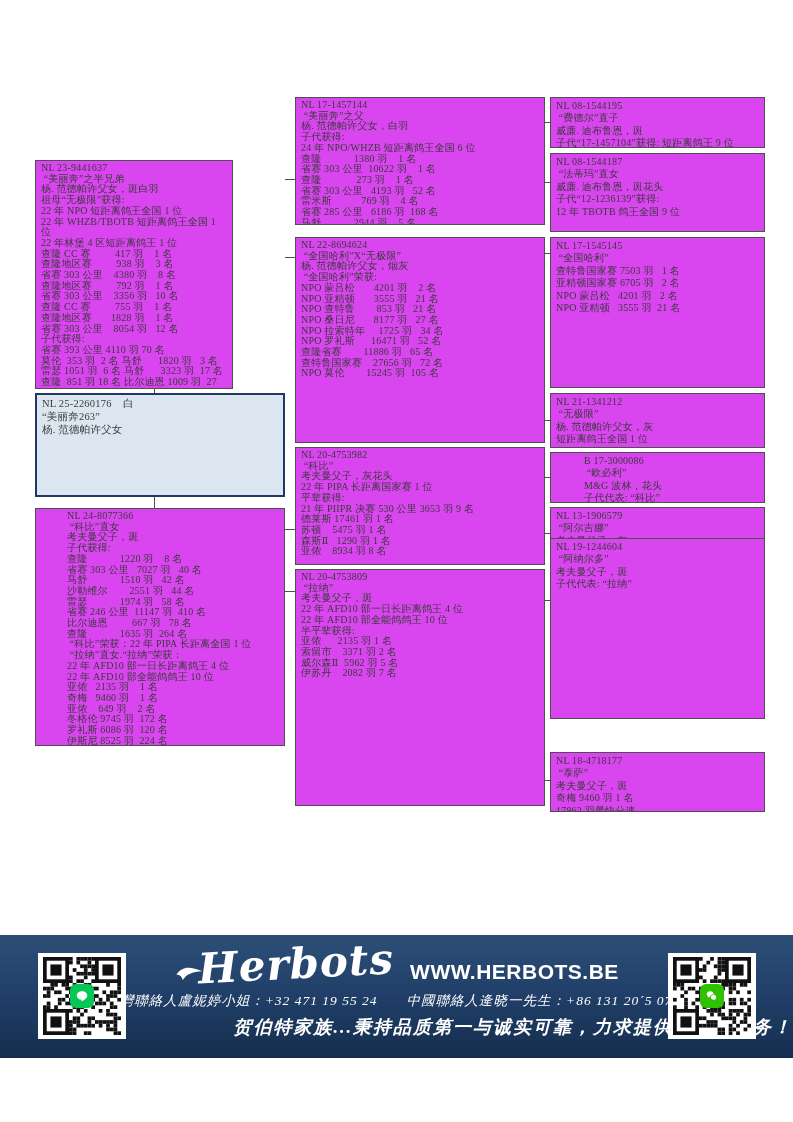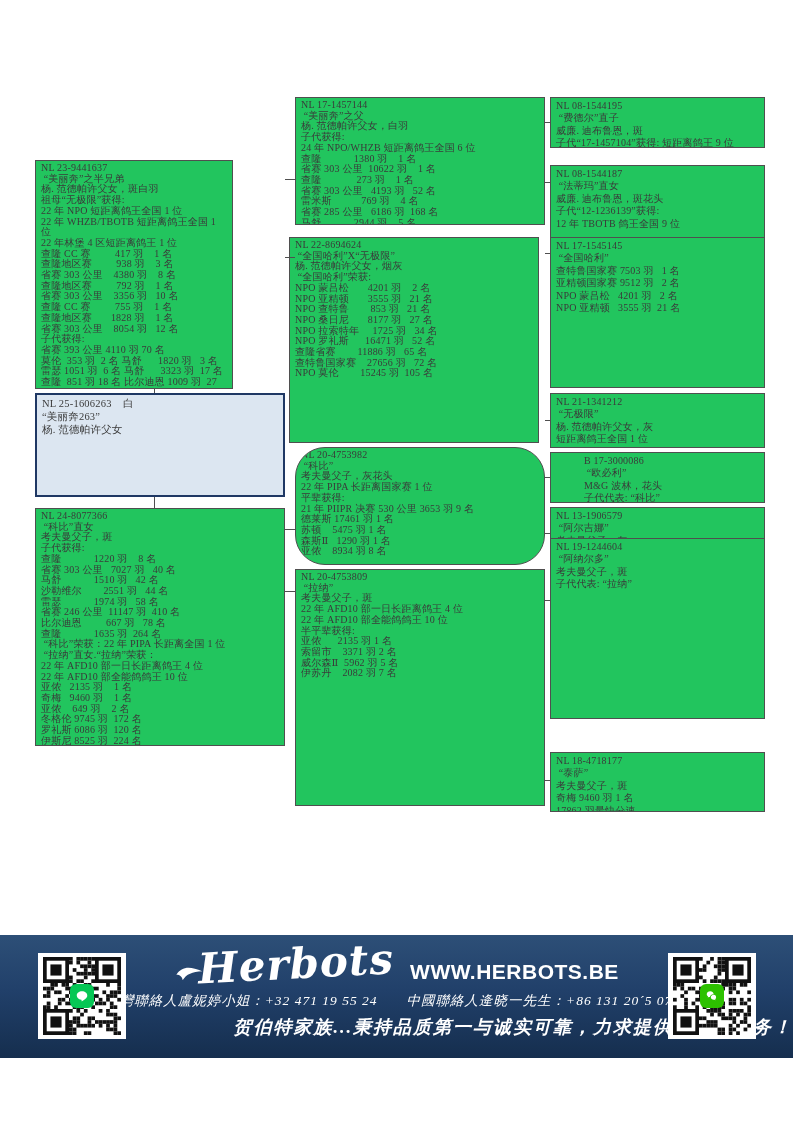--- a/index.html
+++ b/index.html
@@ -2,41 +2,41 @@
 <html><head>
 <meta charset="utf-8">
 <style>
   html,body{margin:0;padding:0;}
   body{
     width:793px;height:1122px;position:relative;background:#ffffff;
     font-family:"Liberation Serif","DejaVu Serif",serif;
     -webkit-font-smoothing:antialiased;
   }
   .box{
-    position:absolute;border:1px solid #4f4f4f;background:#22c55e;
+    position:absolute;border:1px solid #4f4f4f;background:#d946ef;
     box-sizing:border-box;overflow:hidden;
   }
   .box pre{
     margin:2px 5px;font-family:inherit;font-size:10px;line-height:10.7px;
     color:#3a3a3a;white-space:pre-wrap;letter-spacing:0.2px;
   }
   .rc pre{line-height:12.4px;}
   .hl{border:2px solid #1f3864;background:#dce6f1;}
   .hl pre{line-height:13px;font-size:10.5px;}
   .conn{position:absolute;background:#4f4f4f;}
   
   .L1{left:35px;top:160px;width:198px;height:229px;}
   .L2{left:35px;top:393px;width:250px;height:104px;}
-  .L3{left:35px;top:508px;width:250px;height:238px;}
+  .L3{left:35px;top:508px;width:250px;height:238px;padding-left:26px;}
   .M1{left:295px;top:97px;width:250px;height:128px;}
-  .M2{left:289px;top:237px;width:250px;height:206px;}
-  .M3{left:295px;top:447px;width:250px;height:118px;border-radius:30px;}
+  .M2{left:295px;top:237px;width:250px;height:206px;}
+  .M3{left:295px;top:447px;width:250px;height:118px;}
   .M4{left:295px;top:569px;width:250px;height:237px;}
   .R1{left:550px;top:97px;width:215px;height:51px;}
-  .R2{left:550px;top:153px;width:215px;height:79px;margin-top:12px;}
+  .R2{left:550px;top:153px;width:215px;height:79px;}
   .R3{left:550px;top:237px;width:215px;height:151px;}
   .R4{left:550px;top:393px;width:215px;height:55px;}
   .R5{left:550px;top:452px;width:215px;height:51px;padding-left:28px;}
   .R6{left:550px;top:507px;width:215px;height:53px;}
   .R7{left:550px;top:538px;width:215px;height:181px;}
   .R8{left:550px;top:752px;width:215px;height:60px;}
   
   .footer{
     position:absolute;left:0;top:935px;width:793px;height:123px;color:#fff;
     background:linear-gradient(180deg,#2d4f77 0%,#21406a 45%,#152e4e 100%);
@@ -100,21 +100,21 @@
 省赛 303 公里    8054 羽   12 名
 子代获得:
 省赛 393 公里 4110 羽 70 名
 莫伦  353 羽  2 名 马舒      1820 羽   3 名
 雷瑟 1051 羽  6 名 马舒      3323 羽  17 名
 查隆  851 羽 18 名 比尔迪恩 1009 羽  27 名
 奇梅 2648 羽 29 名 比尔迪恩 1009 羽  31 名
 马舒 3323 羽 53 名</pre>
   </div>
 <div class="box hl L2">
-    <pre>NL 25-1606263    白
+    <pre>NL 25-2260176    白
 “美丽奔263”
 杨. 范德帕许父女</pre>
   </div>
 <div class="box L3">
     <pre>NL 24-8077366
  “科比”直女
 考夫曼父子，斑
 子代获得:
 查隆            1220 羽    8 名
 省赛 303 公里   7027 羽   40 名
@@ -200,21 +200,21 @@
     <pre>NL 08-1544187
  “法蒂玛”直女
 威廉. 迪布鲁恩，斑花头
 子代“12-1236139”获得:
 12 年 TBOTB 鸽王全国 9 位</pre>
   </div>
 <div class="box rc R3">
     <pre>NL 17-1545145
  “全国哈利”
 查特鲁国家赛 7503 羽   1 名
-亚精顿国家赛 9512 羽   2 名
+亚精顿国家赛 6705 羽   2 名
 NPO 蒙吕松   4201 羽   2 名
 NPO 亚精顿   3555 羽  21 名</pre>
   </div>
 <div class="box rc R4">
     <pre>NL 21-1341212
  “无极限”
 杨. 范德帕许父女，灰
 短距离鸽王全国 1 位</pre>
   </div>
 <div class="box rc R5">

